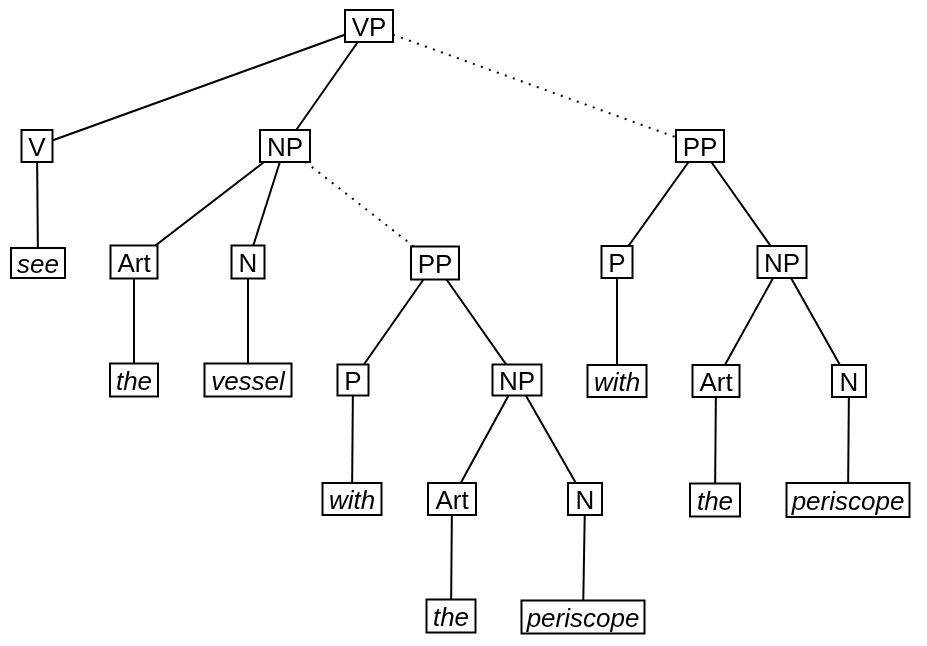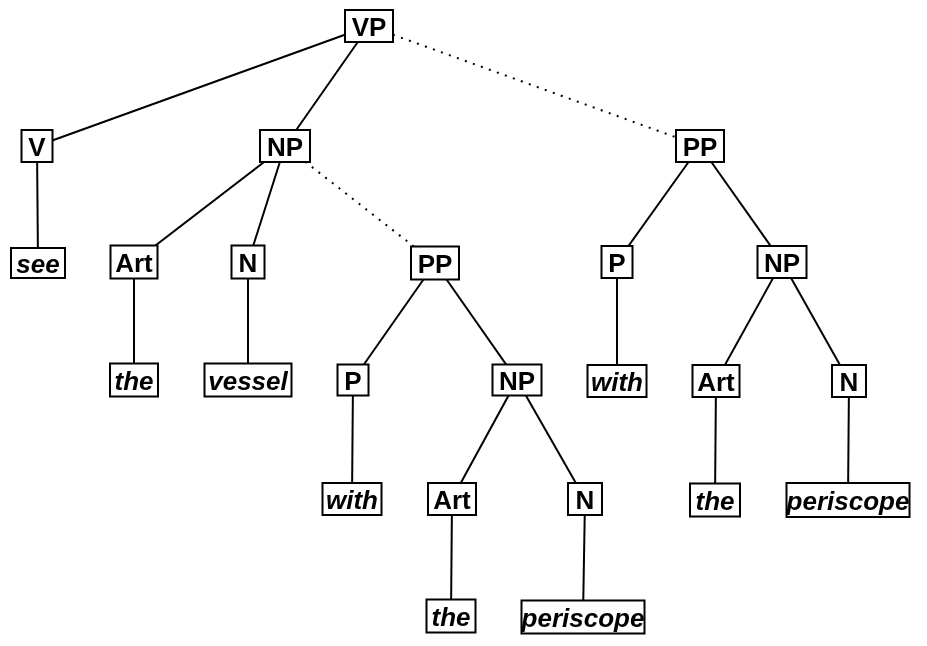--- a/index.html
+++ b/index.html
@@ -10,21 +10,20 @@
   body {
     width: 927px;
     height: 646px;
     overflow: hidden;
     font-family: "Liberation Sans", sans-serif;
   }
   .canvas-wrap {
     width: 927px;
     height: 646px;
     position: relative;
-    font-weight: bold;
   }
   svg text.node-label {
     font-family: "Liberation Sans", sans-serif;
     font-size: 26px;
     fill: #000000;
   }
   svg text.node-label.italic {
     font-style: italic;
   }
   svg line.edge {

